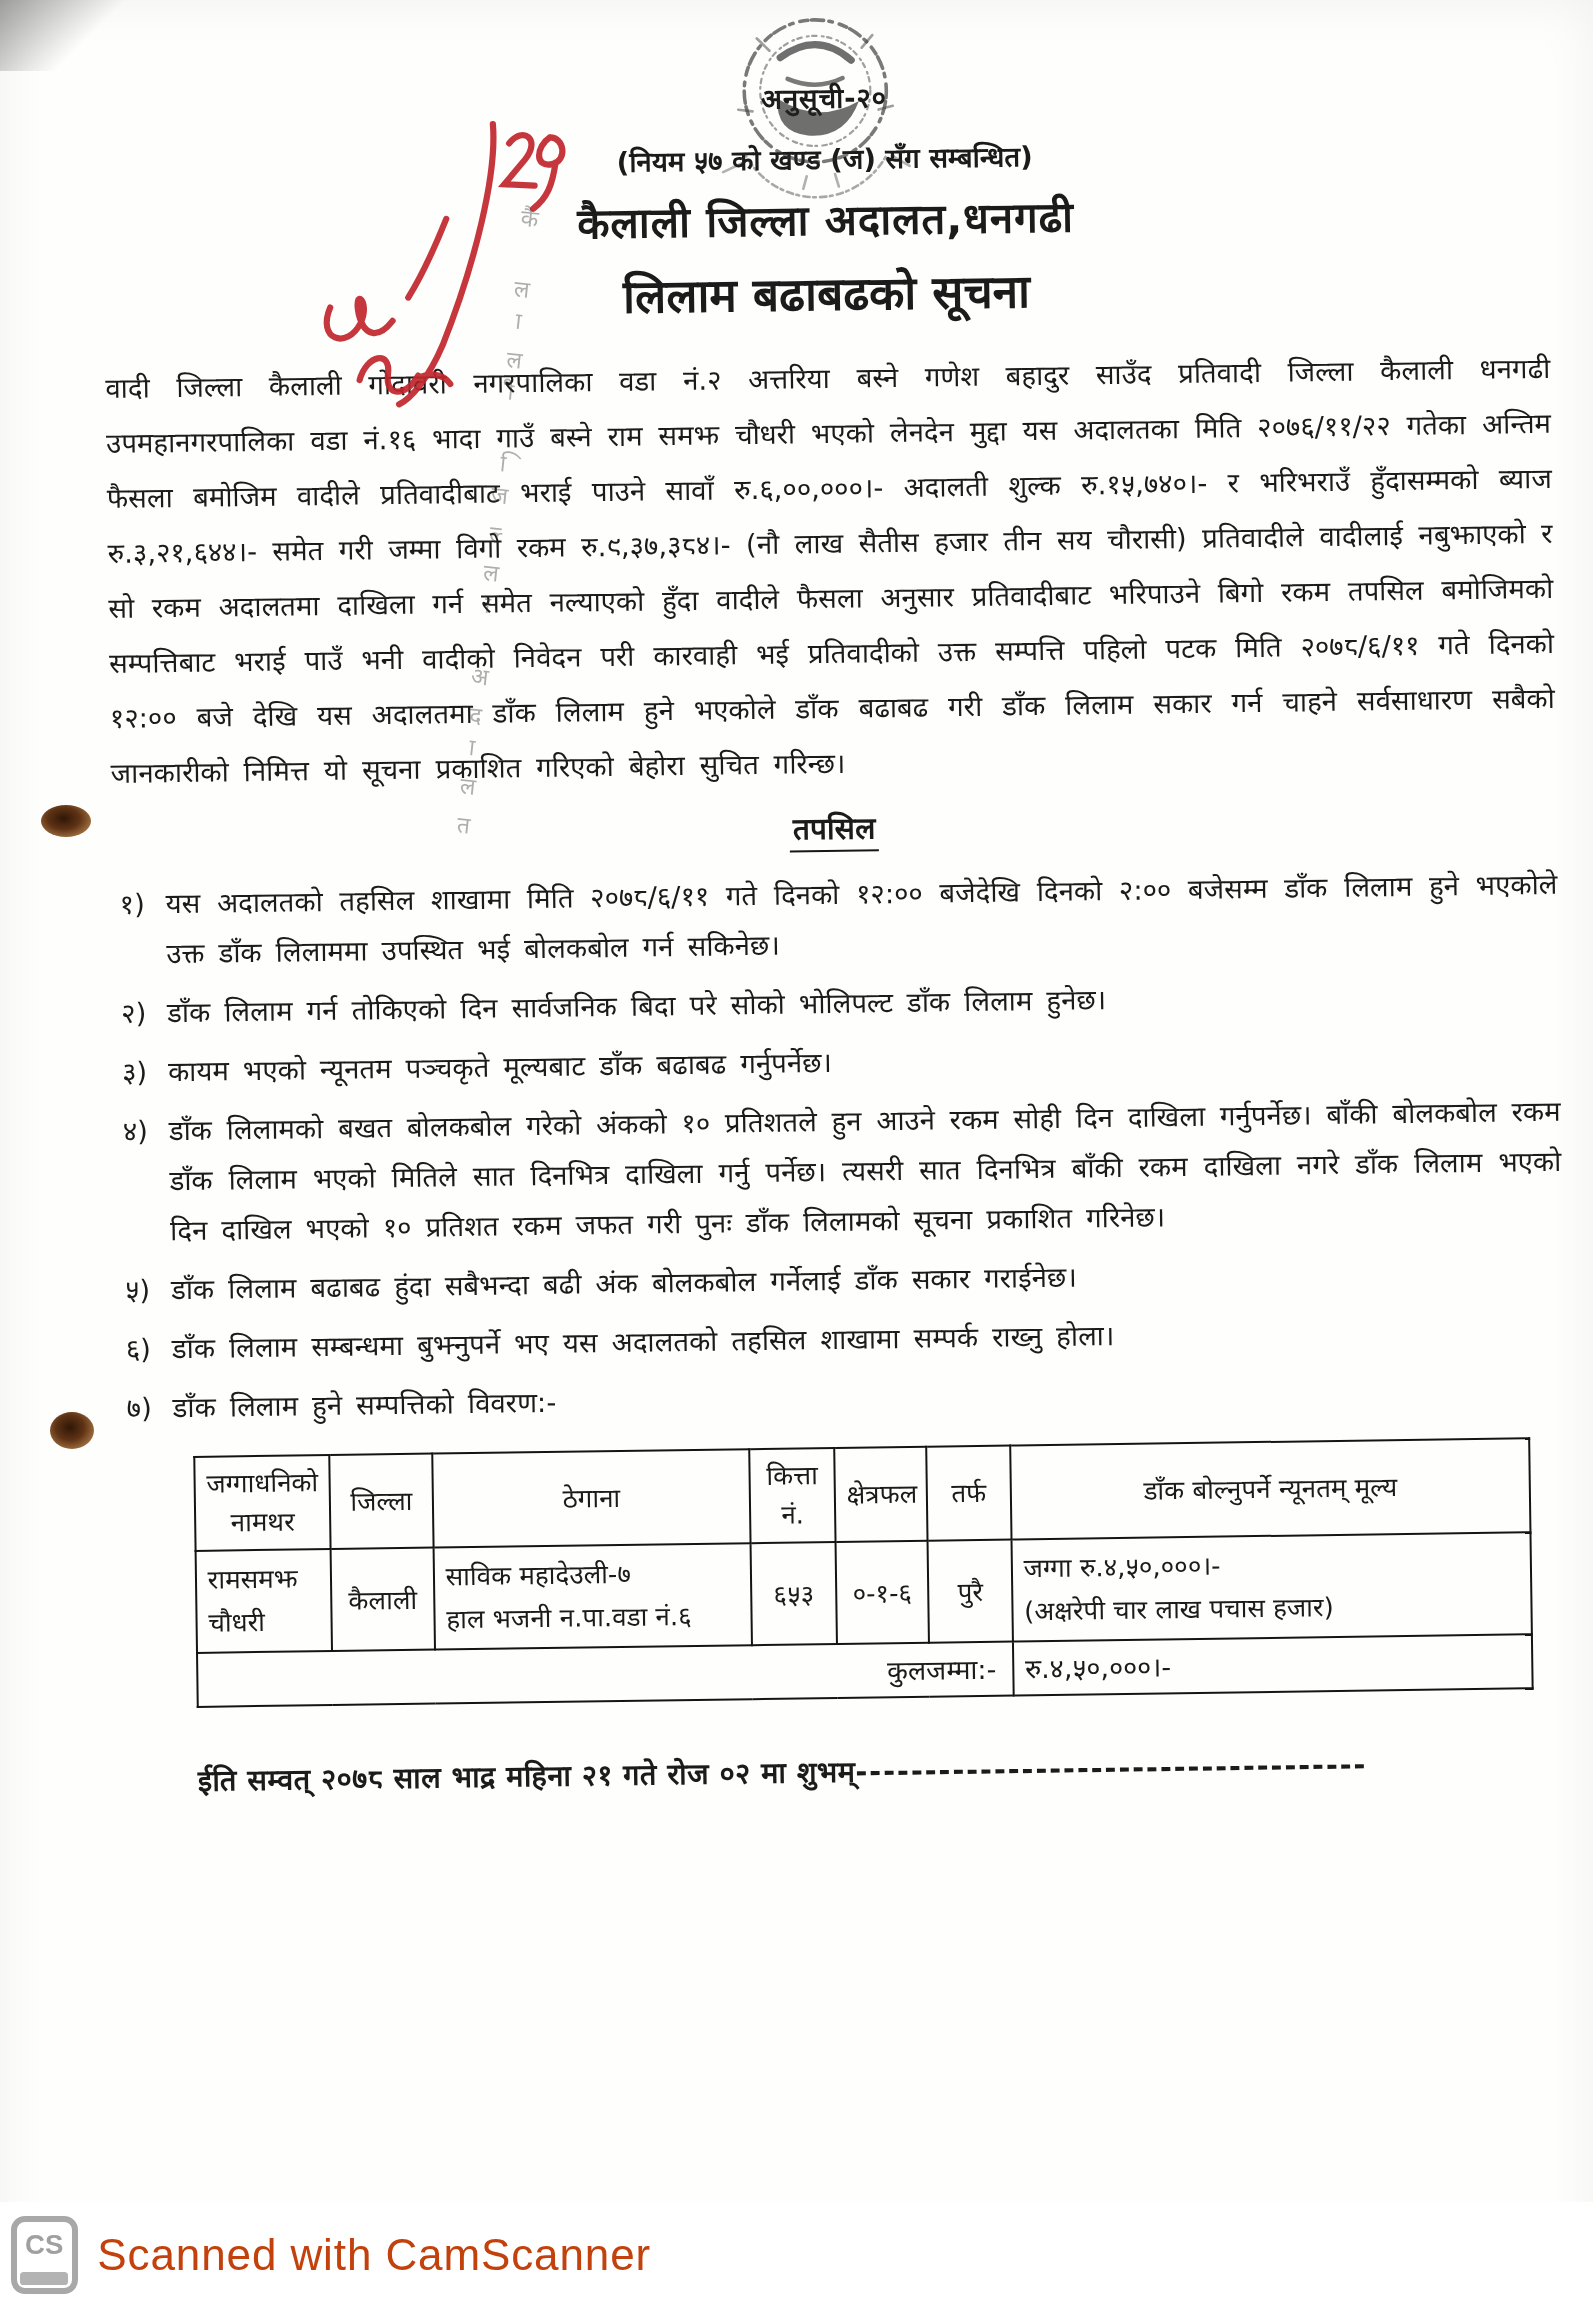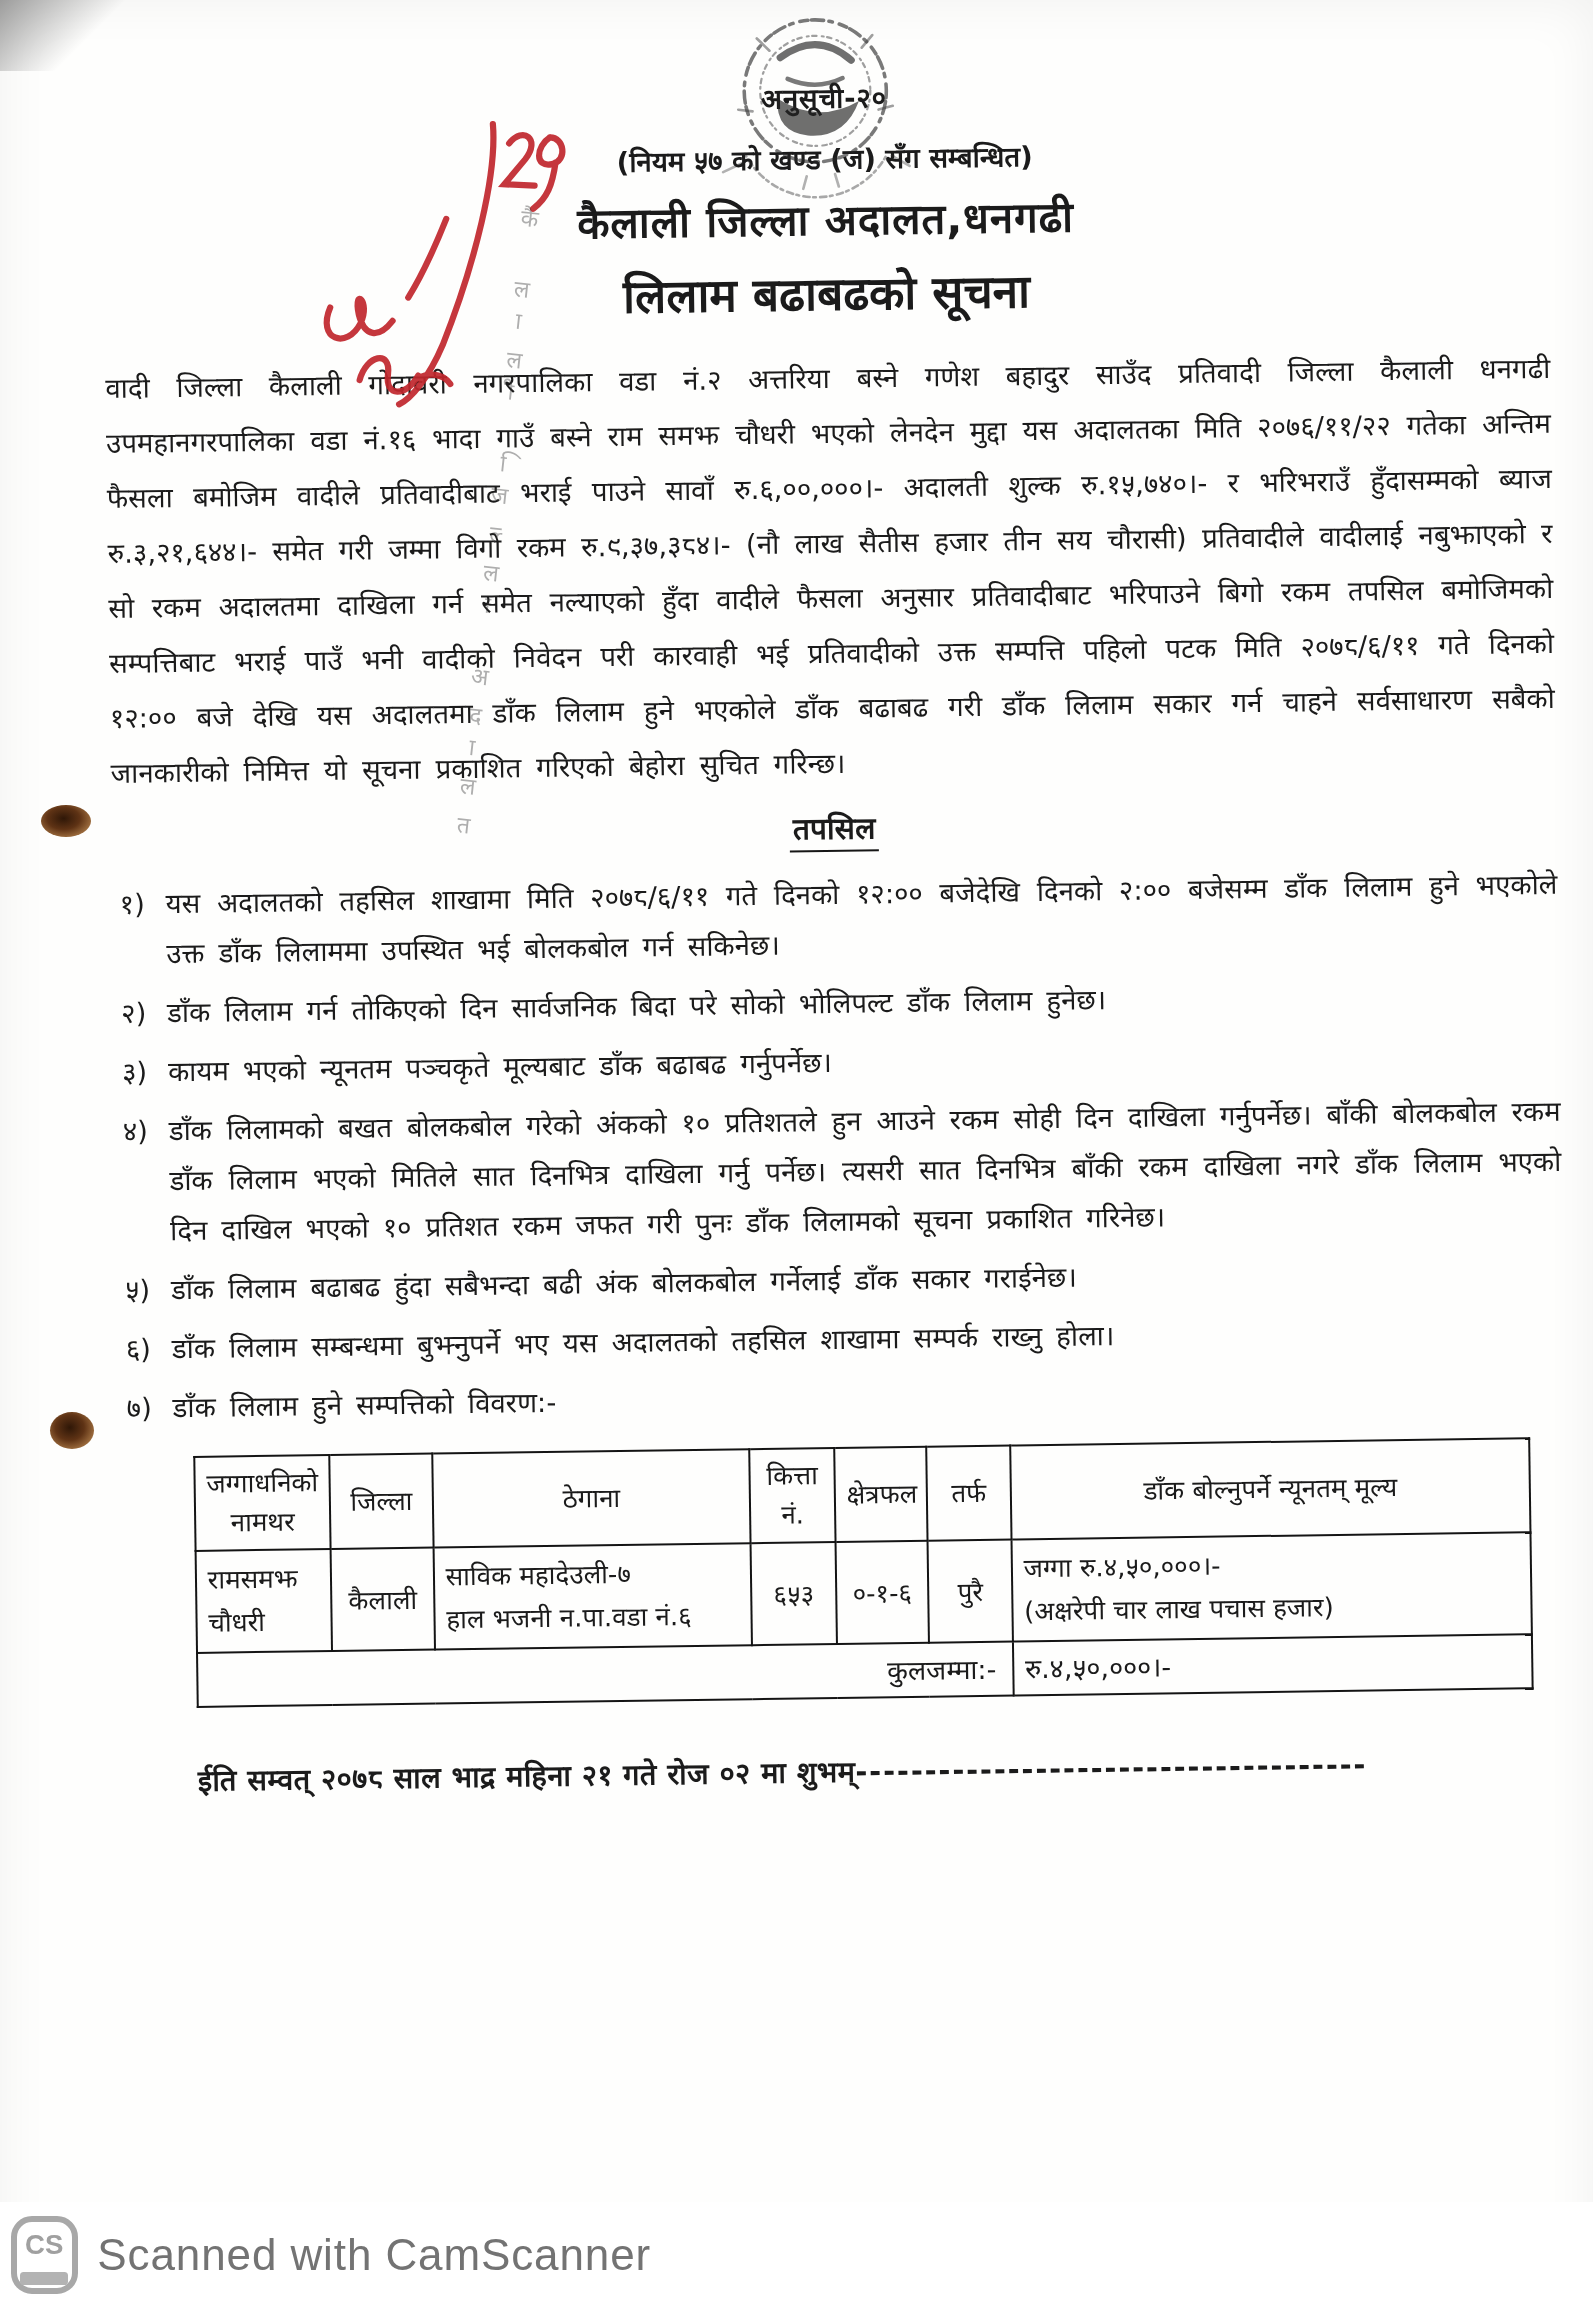--- a/index.html
+++ b/index.html
@@ -82,28 +82,28 @@
     white-space:nowrap;letter-spacing:0.4px;
   }
   .closing .dash{letter-spacing:1.8px;}
   
   .cam-bar{
     position:absolute;left:0;right:0;bottom:0;height:105px;
     background:#fff;display:flex;align-items:center;
   }
   .cs-badge{
     position:relative;width:55px;height:66px;margin-left:10.7px;
-    border:6.2px solid #a8a8a8;border-radius:21px;
+    border:6.2px solid #a8a8a8;border-radius:14px;
     display:flex;align-items:flex-start;justify-content:center;
   }
   .cs-badge .cs-txt{font-family:"Liberation Sans",sans-serif;font-size:27.6px;font-weight:bold;color:#a0a0a0;margin-top:7.1px;}
   .cs-badge::after{content:"";position:absolute;left:3.6px;right:3.6px;bottom:2.7px;height:13.3px;background:#b3b3b3;border-radius:3.6px;}
   .cam-text{
     margin-left:19.6px;font-family:"Liberation Sans",sans-serif;
-    font-size:44px;color:#737373;font-weight:400;letter-spacing:0.9px;
+    font-size:44px;color:#c2410c;font-weight:400;letter-spacing:0.9px;
   }
 </style>
 </head>
 <body>
 
 <div class="sheet">
   <div class="corner-shade"></div>
 
   <div class="content">
 

